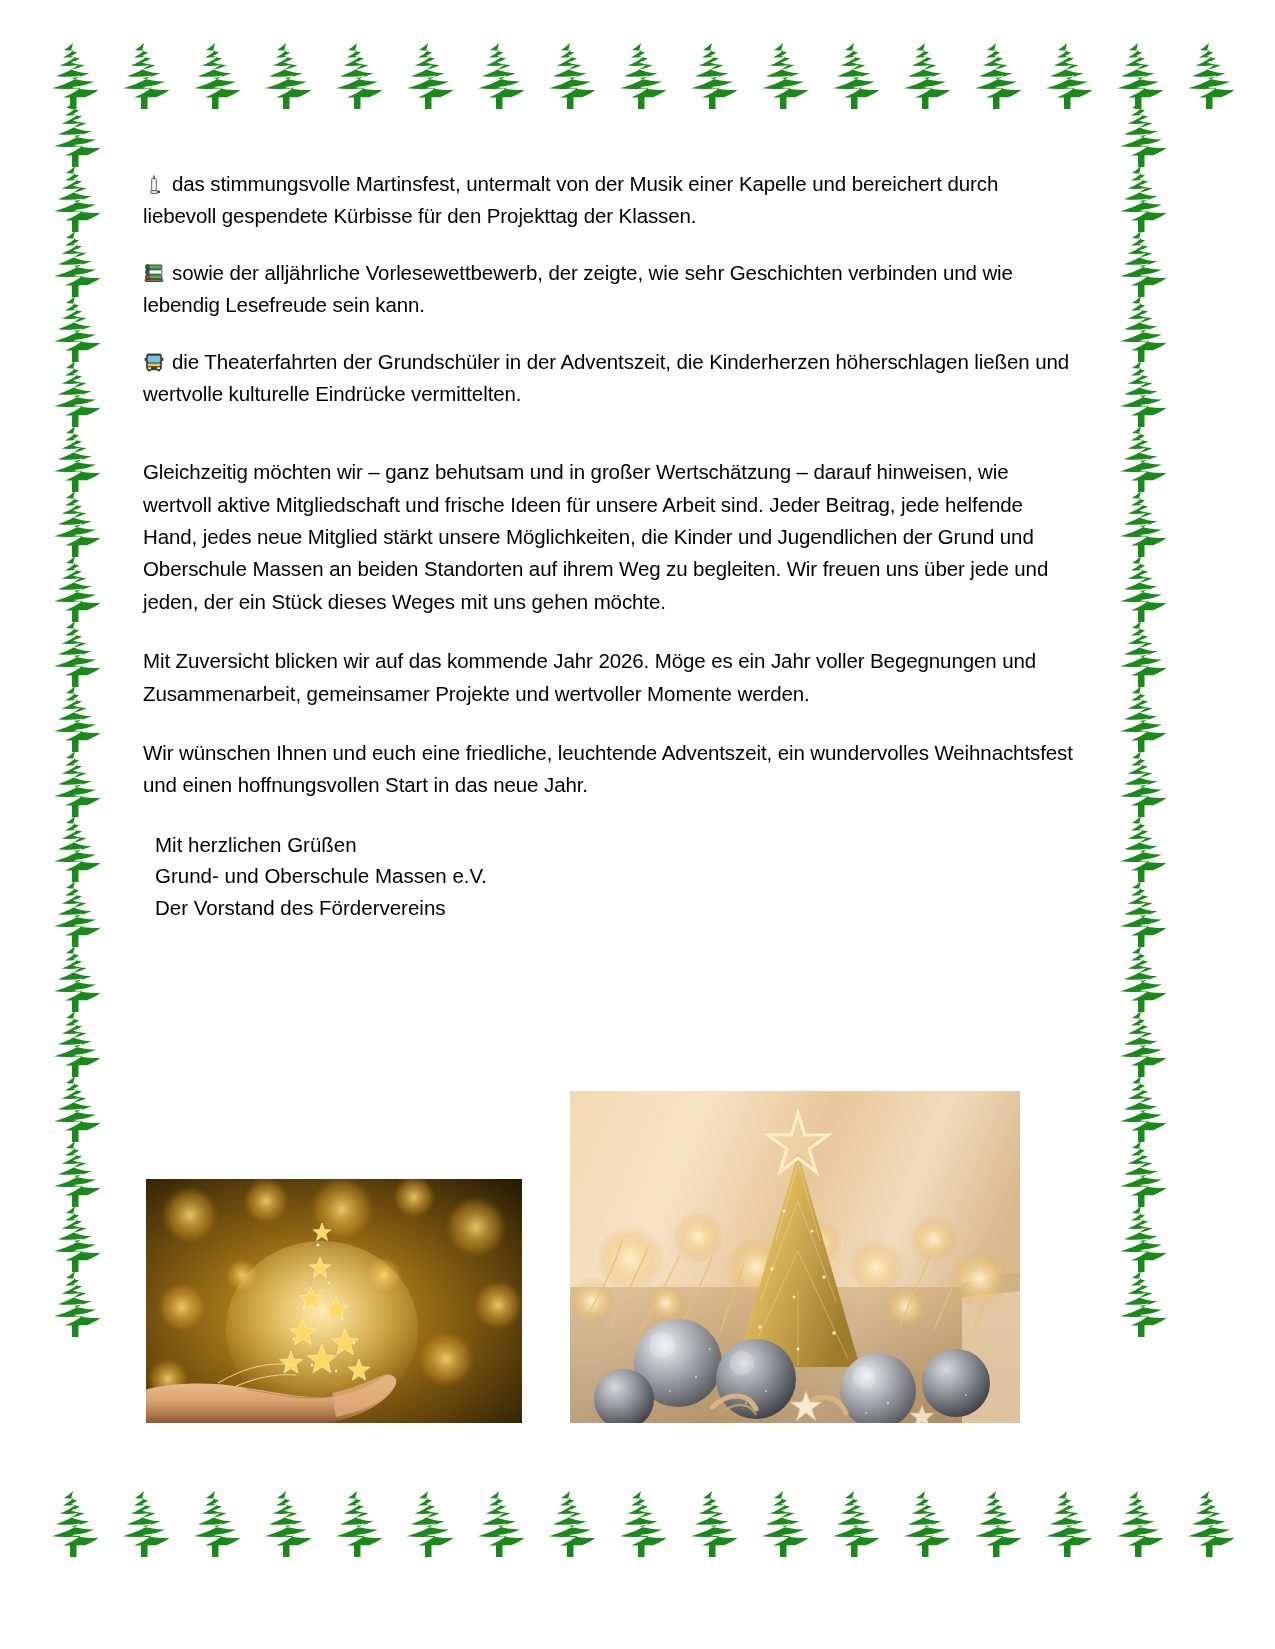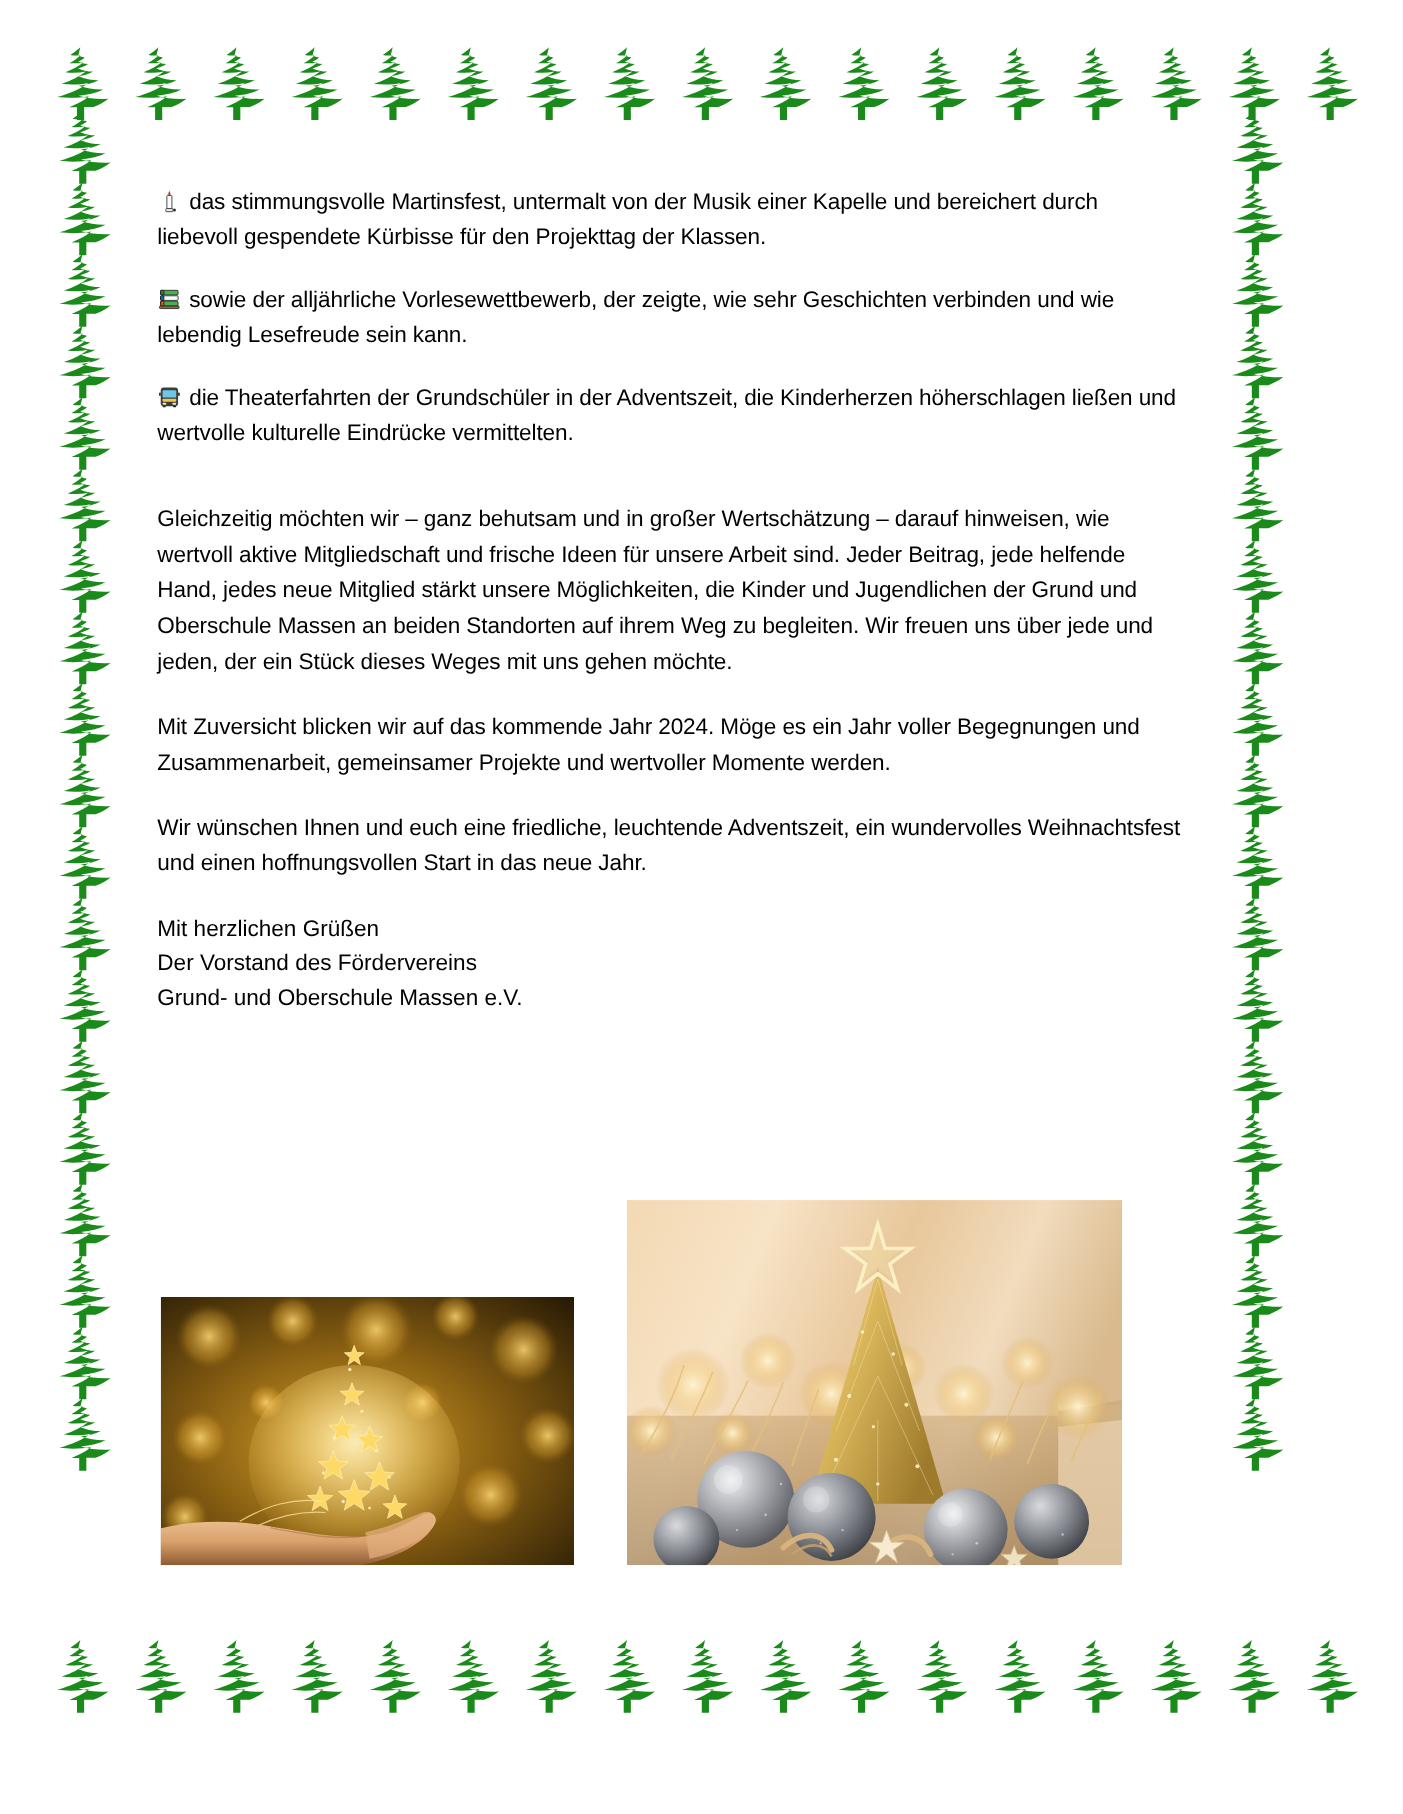--- a/index.html
+++ b/index.html
@@ -74,21 +74,21 @@
     width: 22px;
     height: 22px;
     vertical-align: -4px;
     margin-right: 7px;
   }
   .gap-lg { height: 22px; }
 
   .signature {
     font-size: 20.5px;
     line-height: 1.55;
-    margin: 0;
+    margin: 12px;
   }
   .signature div { white-space: nowrap; }
 
   
   .photo {
     position: absolute;
     overflow: hidden;
   }
   .photo-hand {
     left: 146px;
@@ -373,27 +373,27 @@
           <rect x="20.5" y="7.4" width="1.8" height="3.6" rx="0.8" fill="#3c3c3c"></rect>
           <rect x="5.3" y="20.6" width="3" height="1.5" rx="0.6" fill="#2a2a2a"></rect>
           <rect x="15.7" y="20.6" width="3" height="1.5" rx="0.6" fill="#2a2a2a"></rect>
         </svg>
       </span><span>die Theaterfahrten der Grundschüler in der Adventszeit, die Kinderherzen höherschlagen ließen und wertvolle kulturelle Eindrücke vermittelten.</span>
     </p>
 
     <div class="gap-lg"></div>
 
     <p class="para">Gleichzeitig möchten wir – ganz behutsam und in großer Wertschätzung – darauf hinweisen, wie wertvoll aktive Mitgliedschaft und frische Ideen für unsere Arbeit sind. Jeder Beitrag, jede helfende Hand, jedes neue Mitglied stärkt unsere Möglichkeiten, die Kinder und Jugendlichen der Grund und Oberschule Massen an beiden Standorten auf ihrem Weg zu begleiten. Wir freuen uns über jede und jeden, der ein Stück dieses Weges mit uns gehen möchte.</p>
-    <p class="para">Mit Zuversicht blicken wir auf das kommende Jahr 2024. Möge es ein Jahr voller Begegnungen und Zusammenarbeit, gemeinsamer Projekte und wertvoller Momente werden.</p>
+    <p class="para">Mit Zuversicht blicken wir auf das kommende Jahr 2026. Möge es ein Jahr voller Begegnungen und Zusammenarbeit, gemeinsamer Projekte und wertvoller Momente werden.</p>
     <p class="para">Wir wünschen Ihnen und euch eine friedliche, leuchtende Adventszeit, ein wundervolles Weihnachtsfest und einen hoffnungsvollen Start in das neue Jahr.</p>
 
     <div class="signature">
       <div>Mit herzlichen Grüßen</div>
+      <div>Grund- und Oberschule Massen e.V.</div>
       <div>Der Vorstand des Fördervereins</div>
-      <div>Grund- und Oberschule Massen e.V.</div>
     </div>
   </div>
 
   <div class="photo photo-hand">
     <svg viewBox="0 0 376 244" preserveAspectRatio="none" aria-hidden="true">
       <defs>
         <radialGradient id="bokehBg" cx="45%" cy="55%" r="78%">
           <stop offset="0%" stop-color="#d8a32c"></stop>
           <stop offset="45%" stop-color="#8a6012"></stop>
           <stop offset="100%" stop-color="#231804"></stop>

